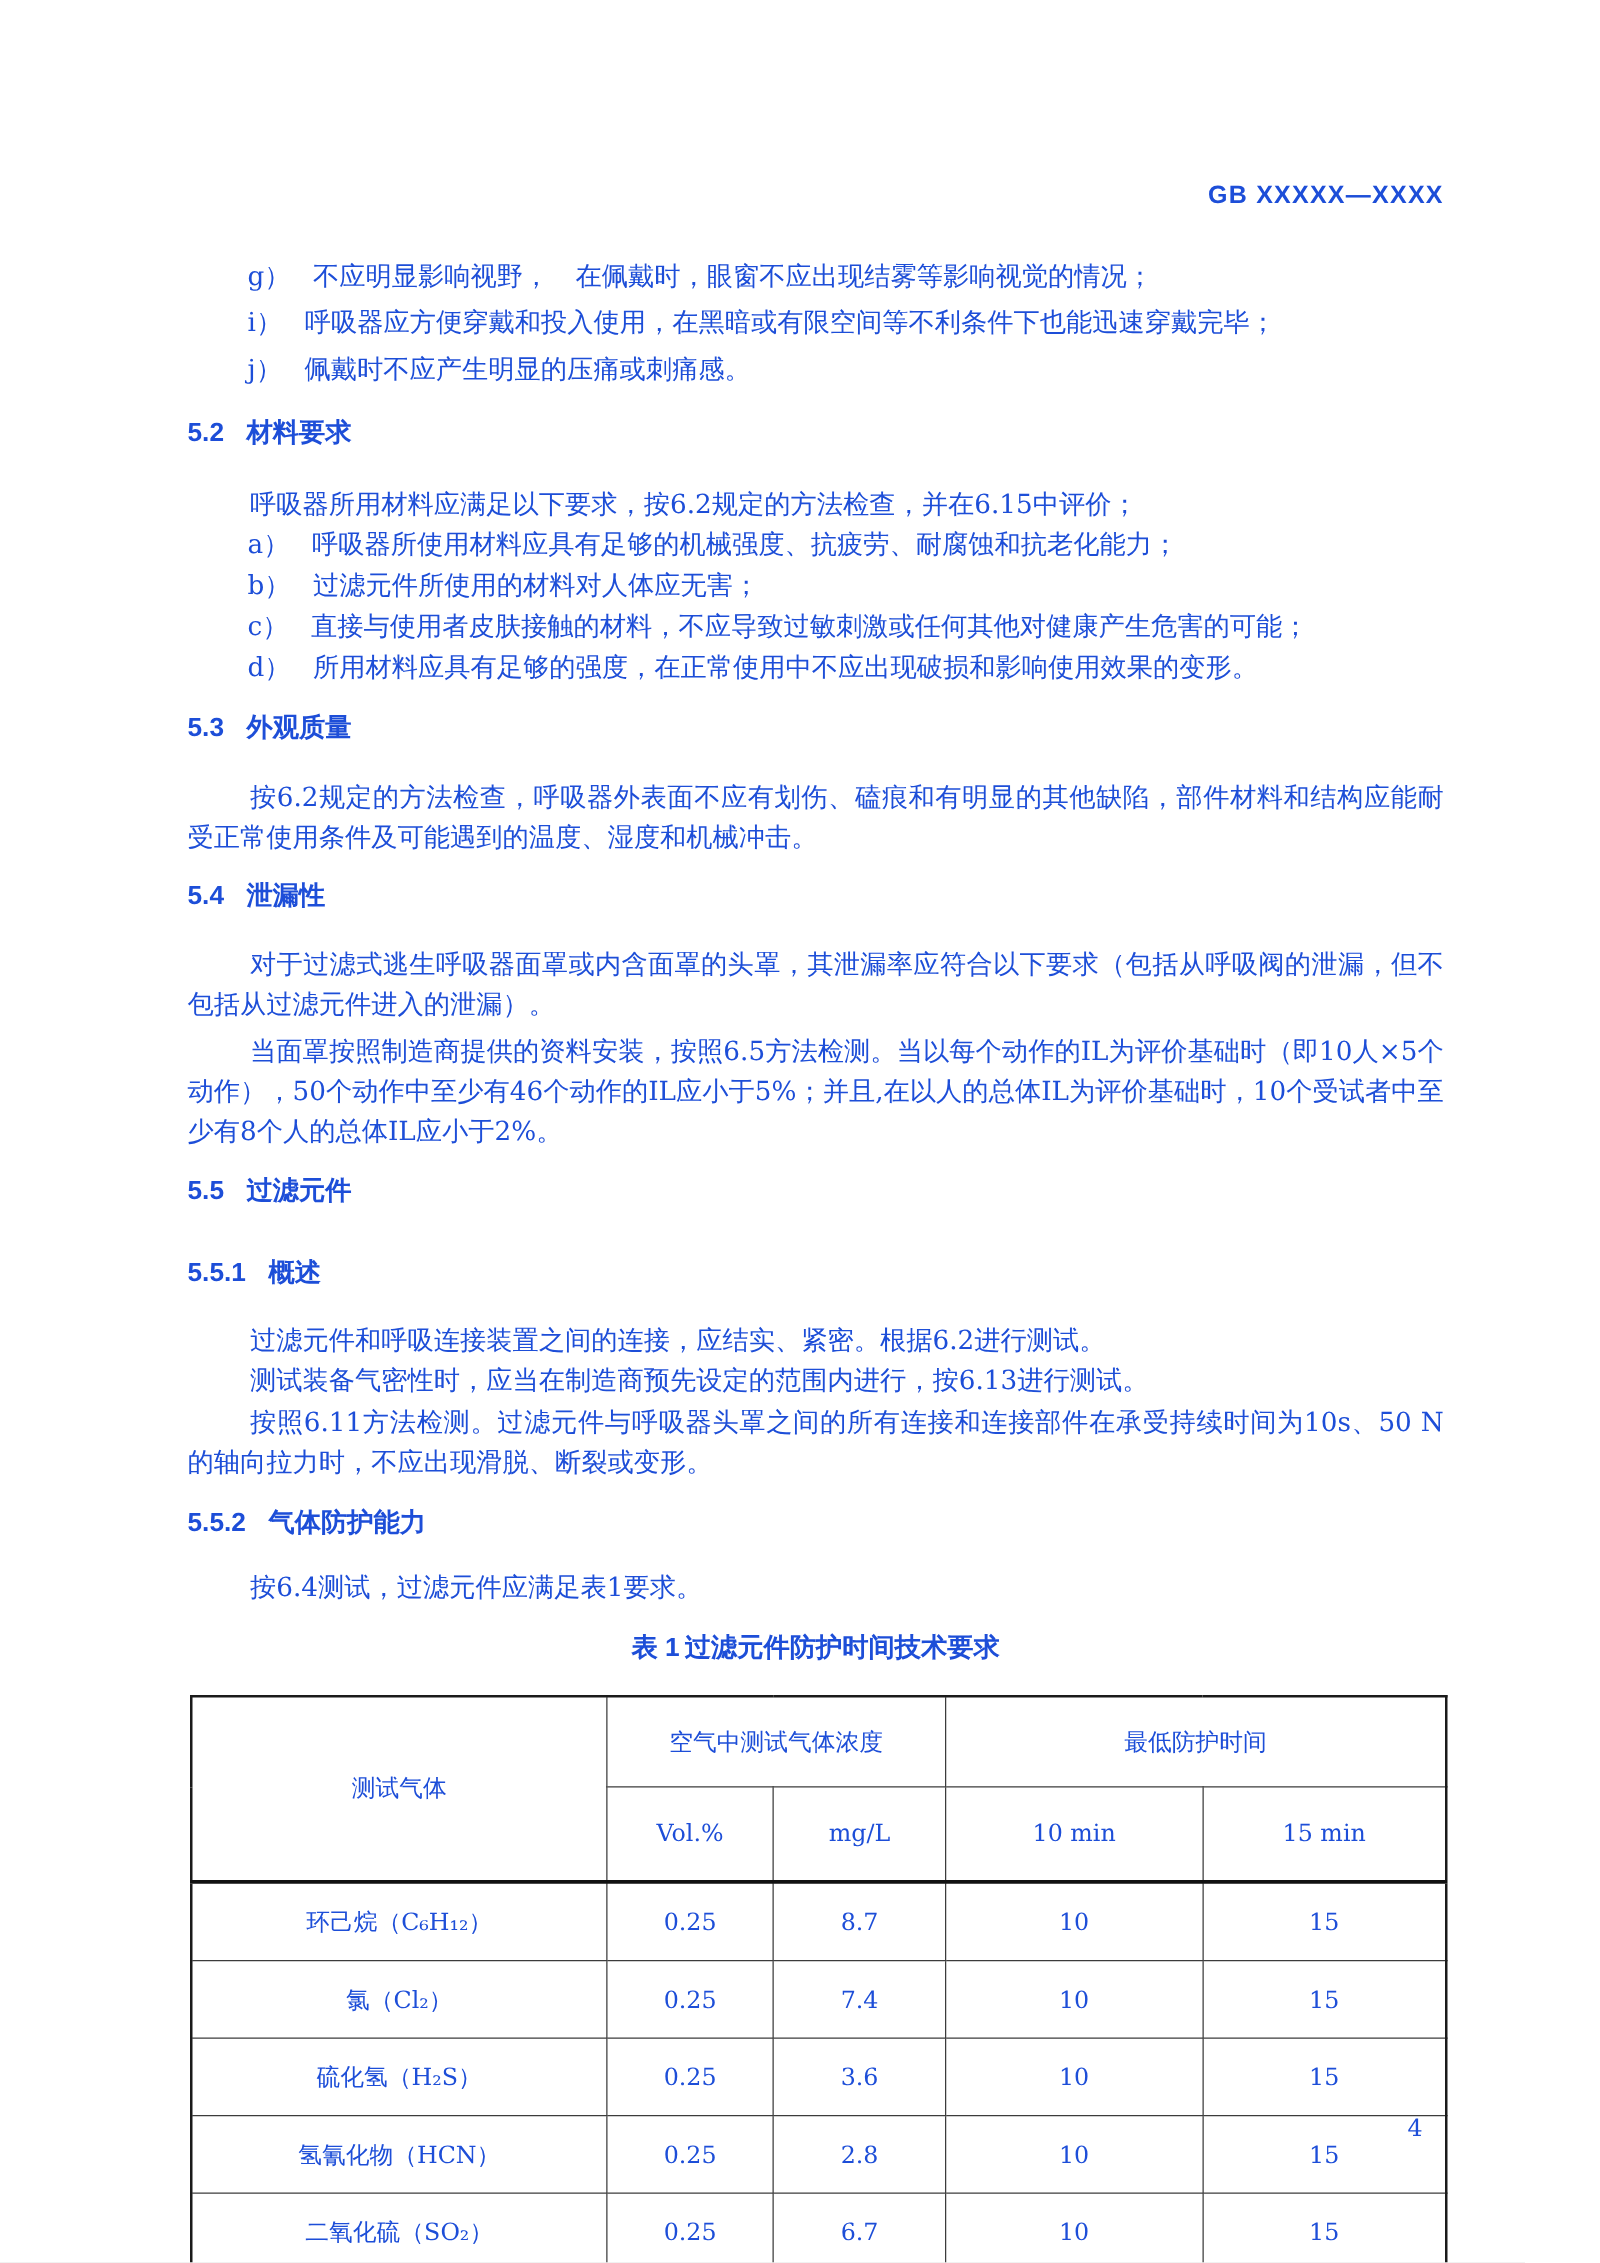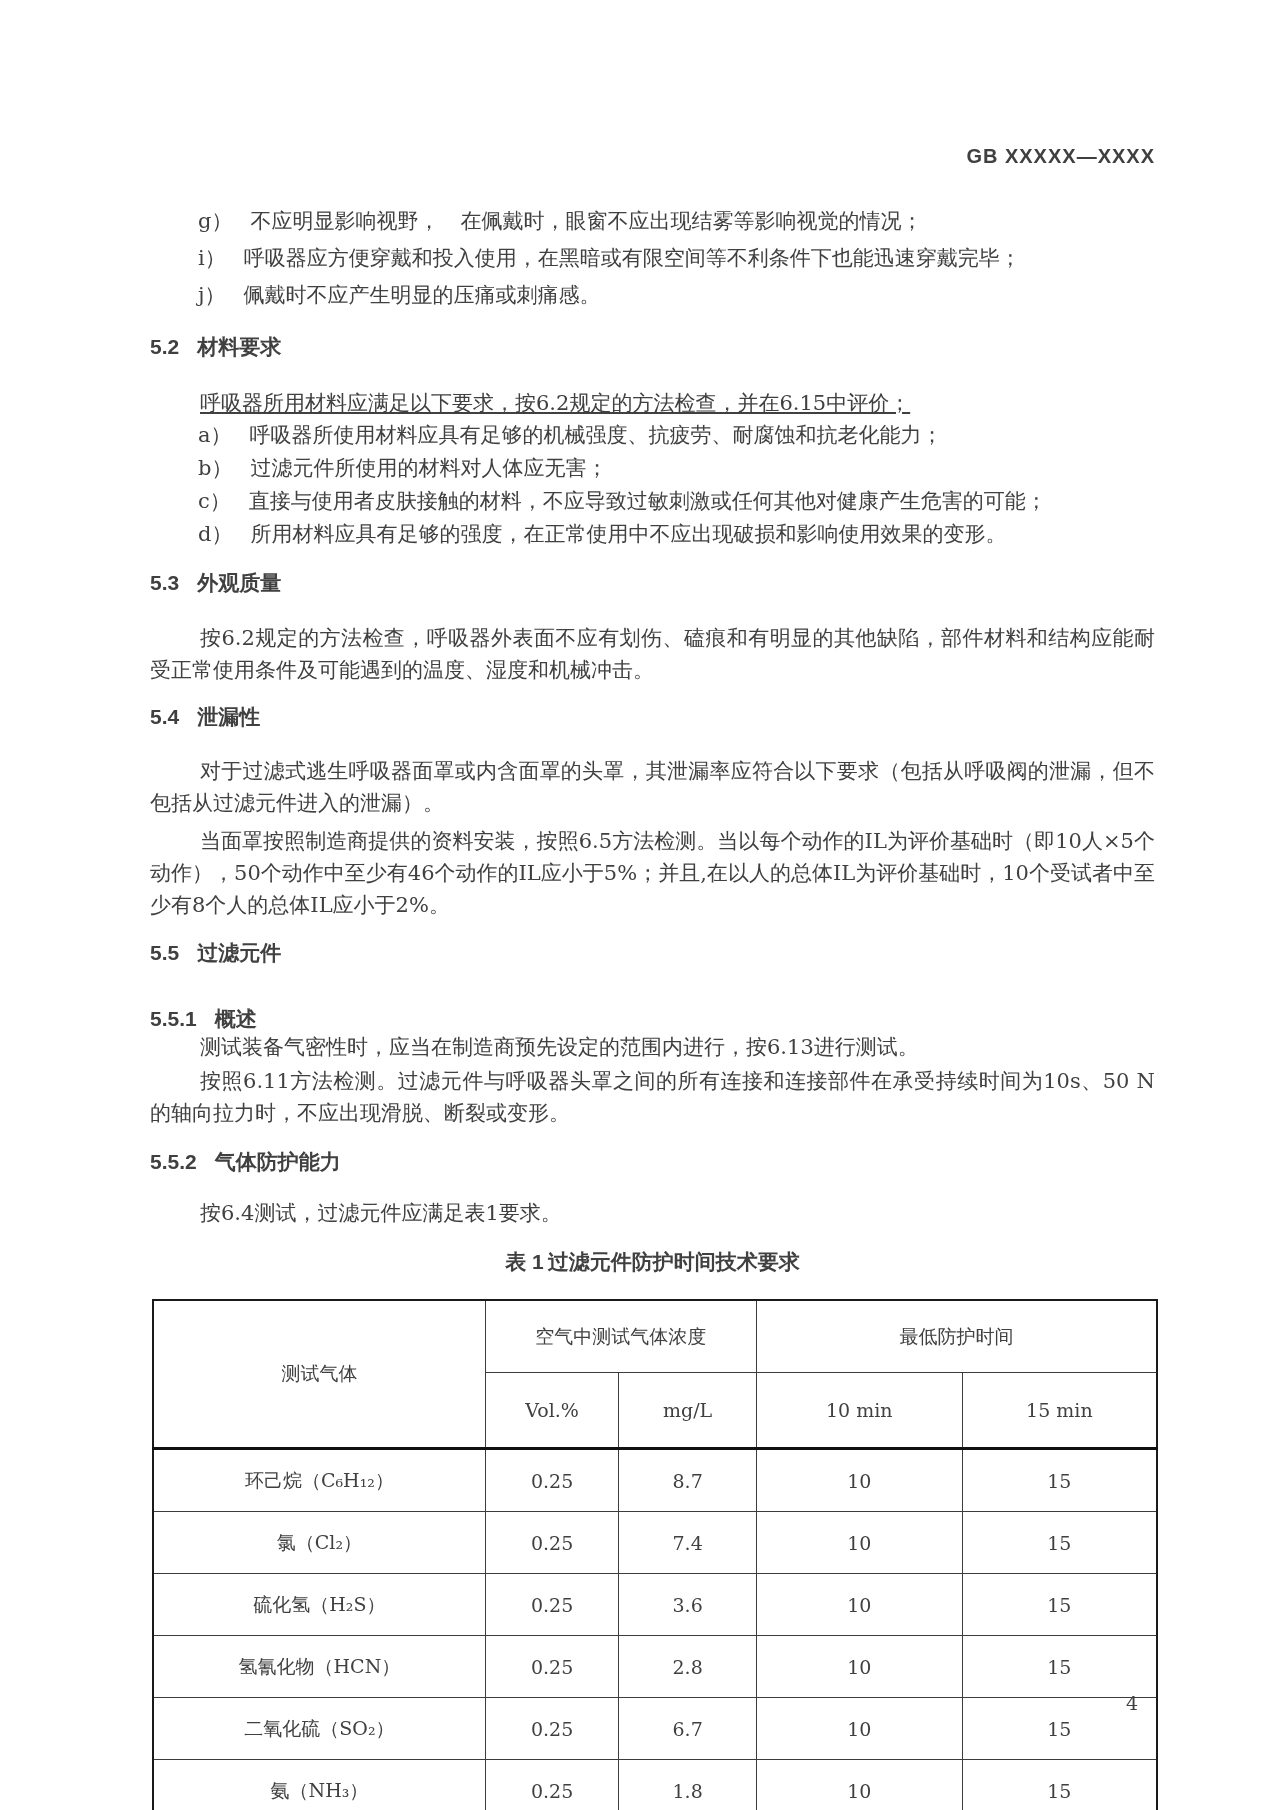--- a/index.html
+++ b/index.html
@@ -2,21 +2,21 @@
 <html><head>
 <meta charset="utf-8">
 <style>
   html, body { margin: 0; padding: 0; background: #e8e8e8; }
   .page {
     position: relative;
     width: 1280px;
     height: 1810px;
     margin: 0 auto;
     background: #ffffff;
-    color: #404040;
+    color: #1d4ed8;
     font-family: "DejaVu Serif", "Liberation Serif", serif;
     overflow: hidden;
   }
   .content {
     width: 1005px;
     margin-left: 150px;
   }
   
   .std-header {
     margin-top: 145px;
@@ -47,21 +47,21 @@
   
   .para {
     margin: 0;
     font-size: 21px;
     line-height: 32px;
     text-align: justify;
     text-indent: 50px;
   }
   
   .h52   { margin-top: 21px; }
-  .p52i  { margin-top: 28px; text-decoration: underline; }
+  .p52i  { margin-top: 28px; }
   .abcd-list { margin-top: 0; }
   .h53   { margin-top: 20px; }
   .p53   { margin-top: 27px; }
   .h54   { margin-top: 19px; }
   .p54a  { margin-top: 26px; }
   .p54b  { margin-top: 6px; }
   .h55   { margin-top: 20px; }
   .h551  { margin-top: 42px; }
   .p551a { margin-top: 25px; }
   .p551b { margin-top: 0; }
@@ -175,20 +175,21 @@
 
     <div class="sec-h h55">
       <span>5.5</span>
       <span>过滤元件</span>
     </div>
 
     <div class="sec-h h551">
       <span>5.5.1</span>
       <span>概述</span>
     </div>
+    <p class="para p551a">过滤元件和呼吸连接装置之间的连接，应结实、紧密。根据6.2进行测试。</p>
     <p class="para p551b">测试装备气密性时，应当在制造商预先设定的范围内进行，按6.13进行测试。</p>
     <p class="para p551c">按照6.11方法检测。过滤元件与呼吸器头罩之间的所有连接和连接部件在承受持续时间为10s、50 N的轴向拉力时，不应出现滑脱、断裂或变形。</p>
 
     <div class="sec-h h552">
       <span>5.5.2</span>
       <span>气体防护能力</span>
     </div>
     <p class="para p552">按6.4测试，过滤元件应满足表1要求。</p>
 
     <div class="tbl-caption">

